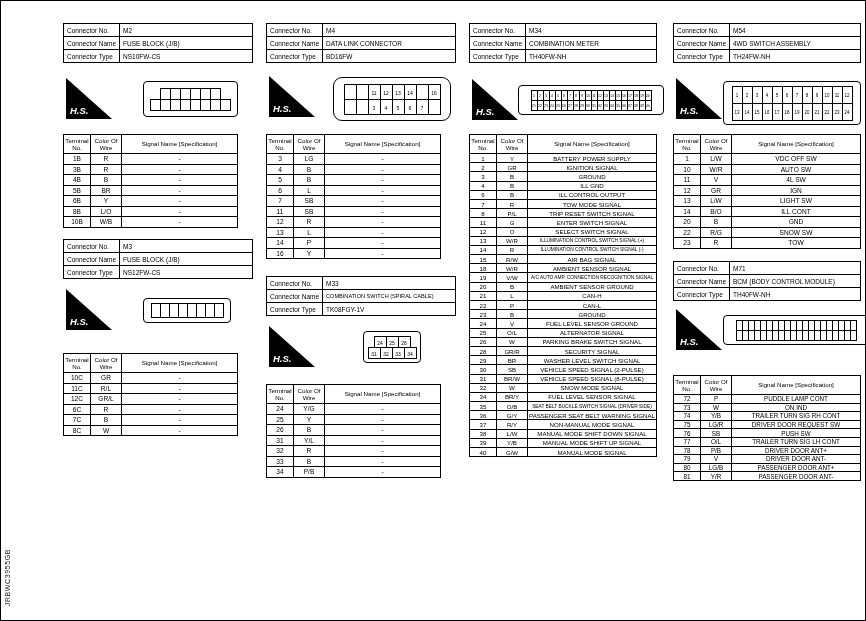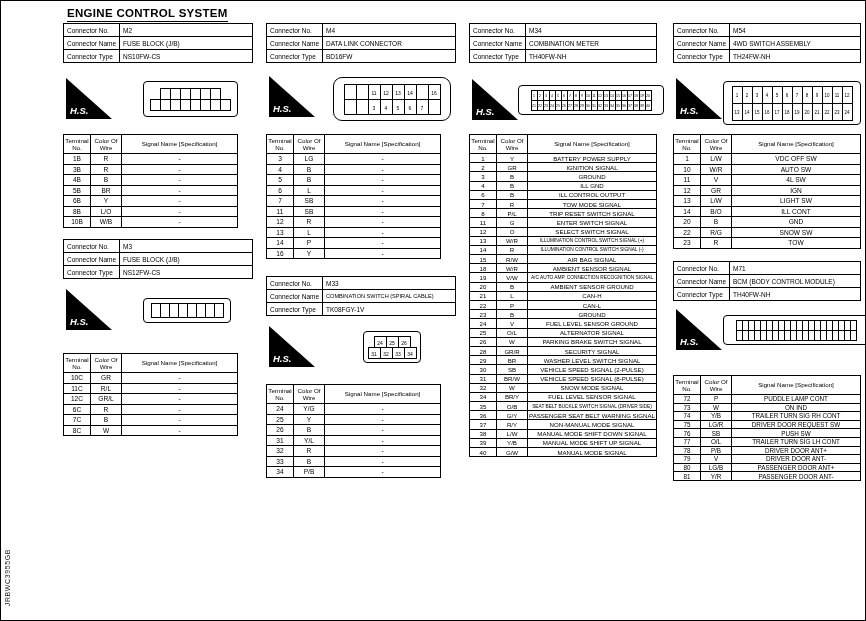--- a/index.html
+++ b/index.html
@@ -44,21 +44,20 @@
   .conn-m71 .pin { width:7px;  height:11px; line-height:11px; font-size:3.5px; }
 
   .figcode { position:absolute; left:3px; top:548px; writing-mode:vertical-rl; transform:rotate(180deg);
              font-size:7px; color:#222; letter-spacing:.6px; }
 </style>
 </head>
 <body>
 
 <div class="page">
 
-  <div class="title">ENGINE CONTROL SYSTEM</div>
 
   <table class="abs info" style="left:62px;top:22px;width:190px">
     <tbody>
       <tr>
           <td class="lbl">Connector No.</td>
           <td>M2</td>
         </tr>
       <tr>
           <td class="lbl">Connector Name</td>
           <td>FUSE BLOCK (J/B)</td>

